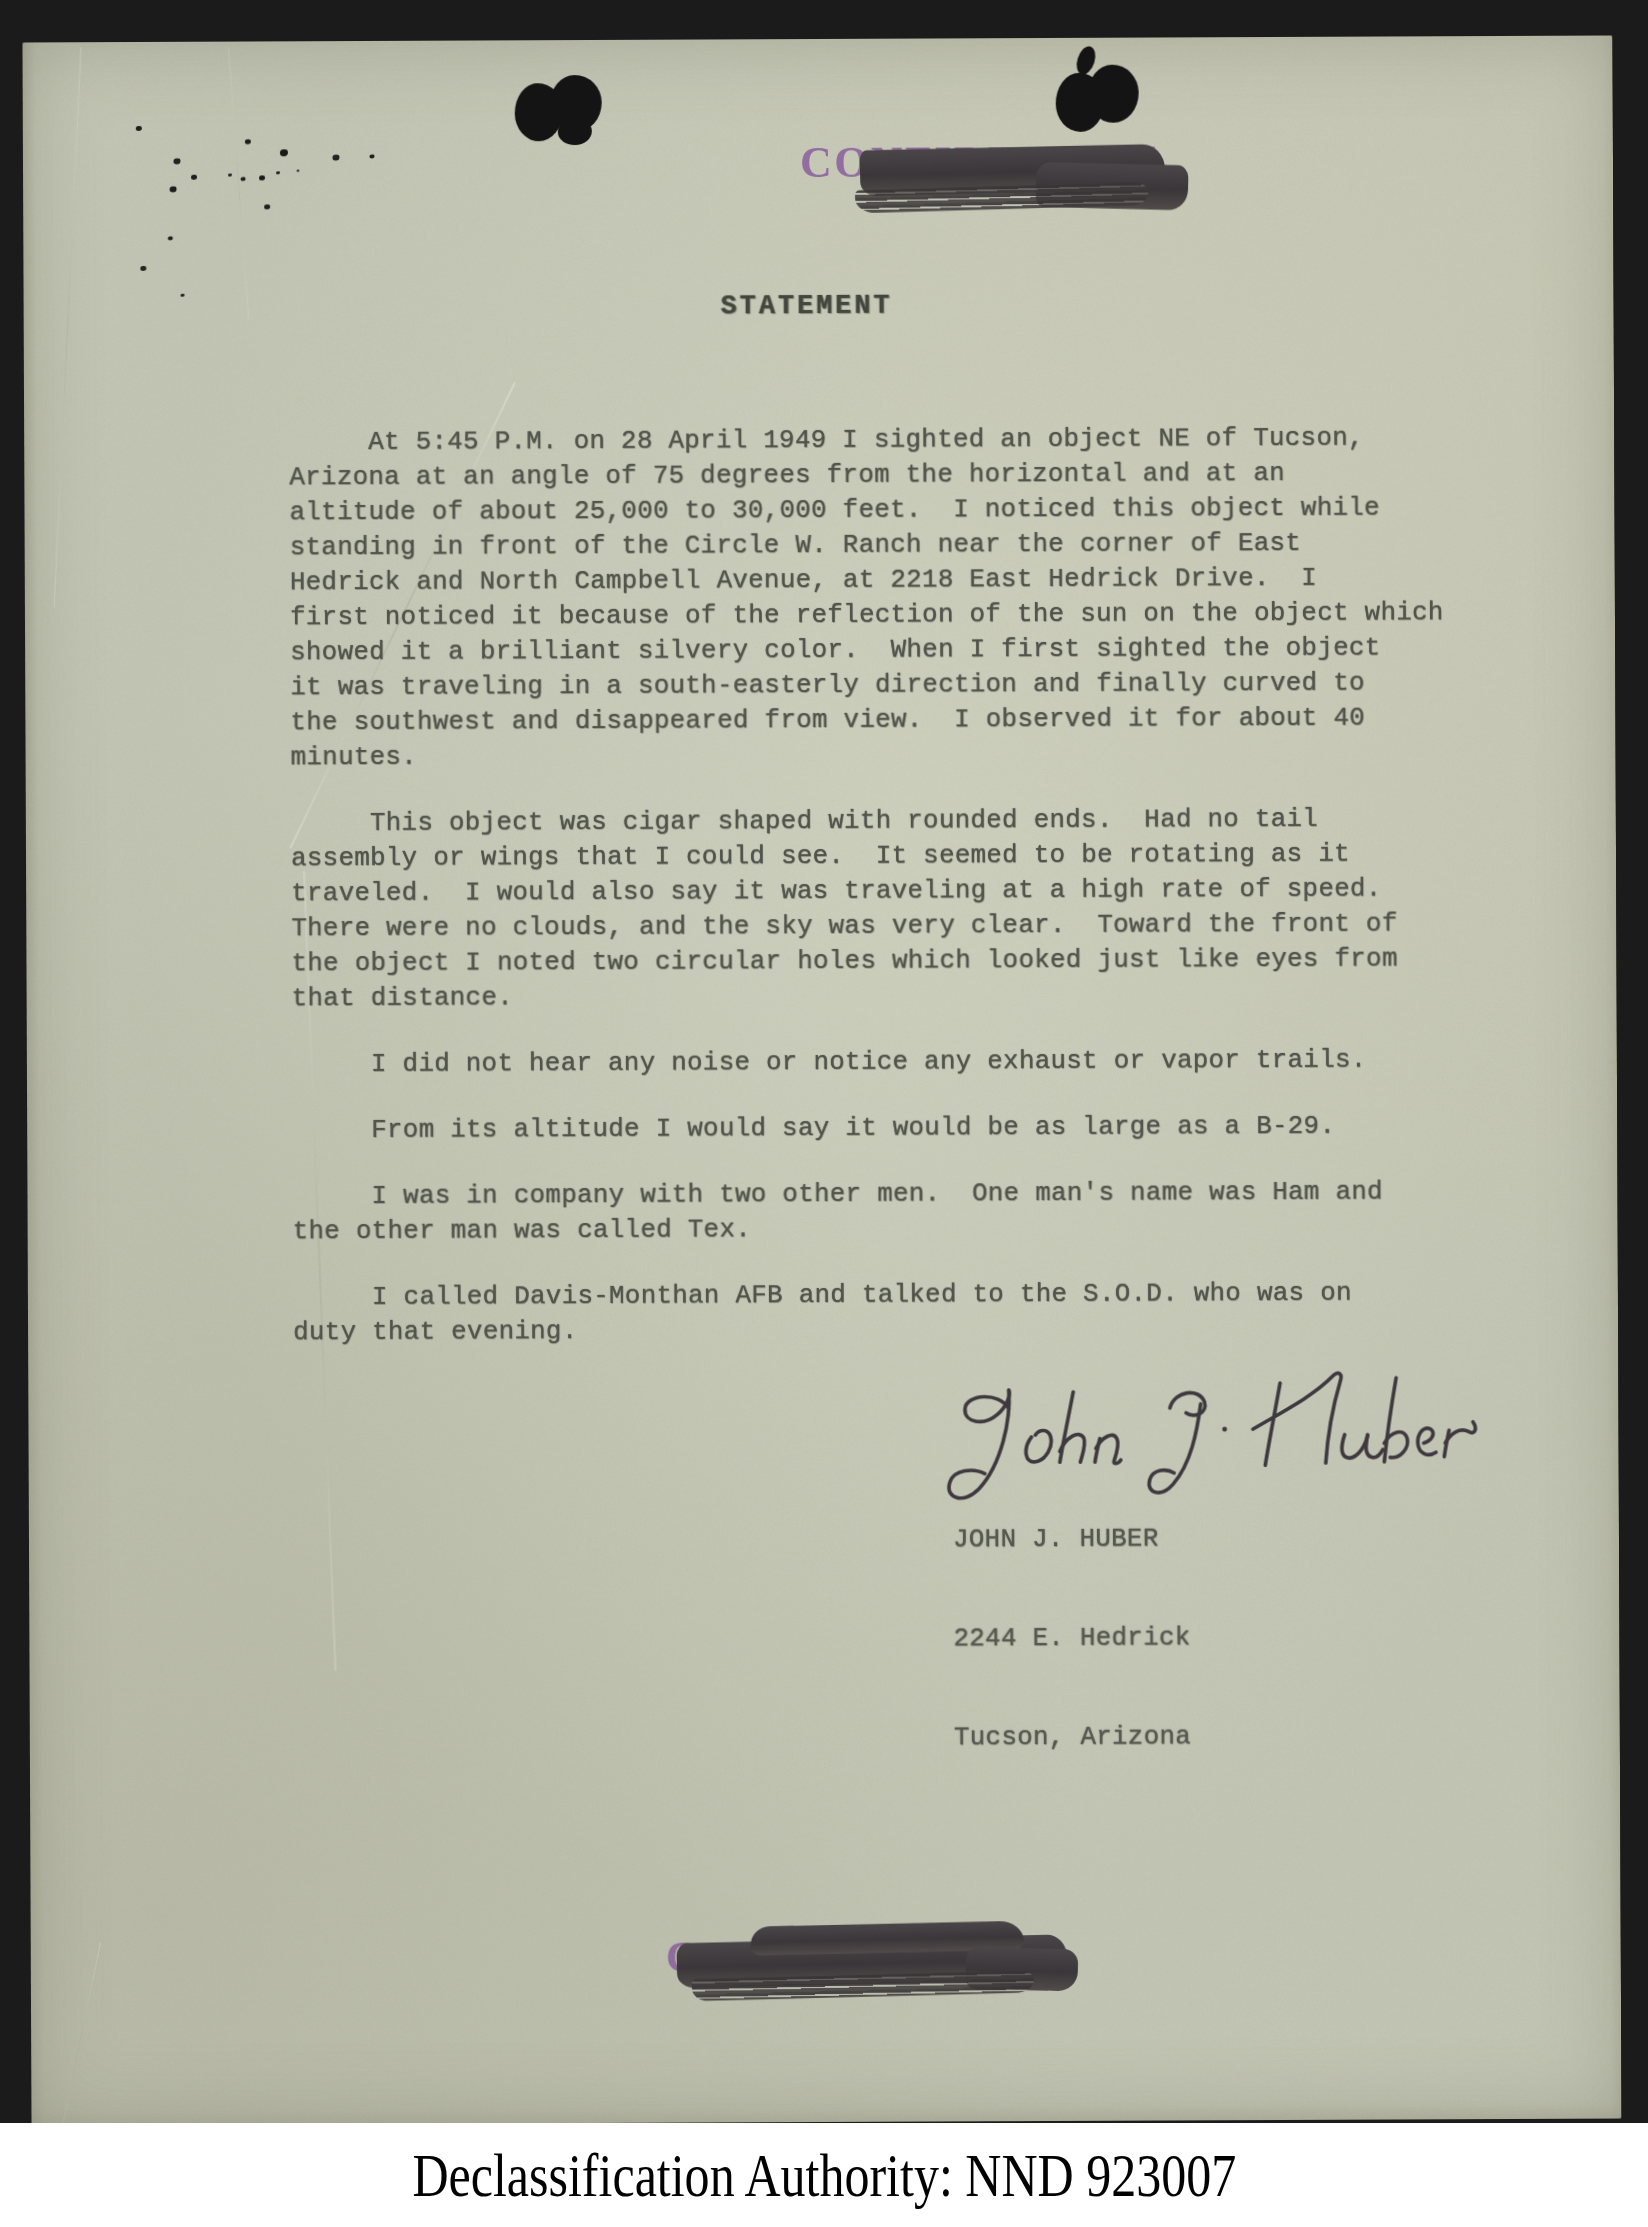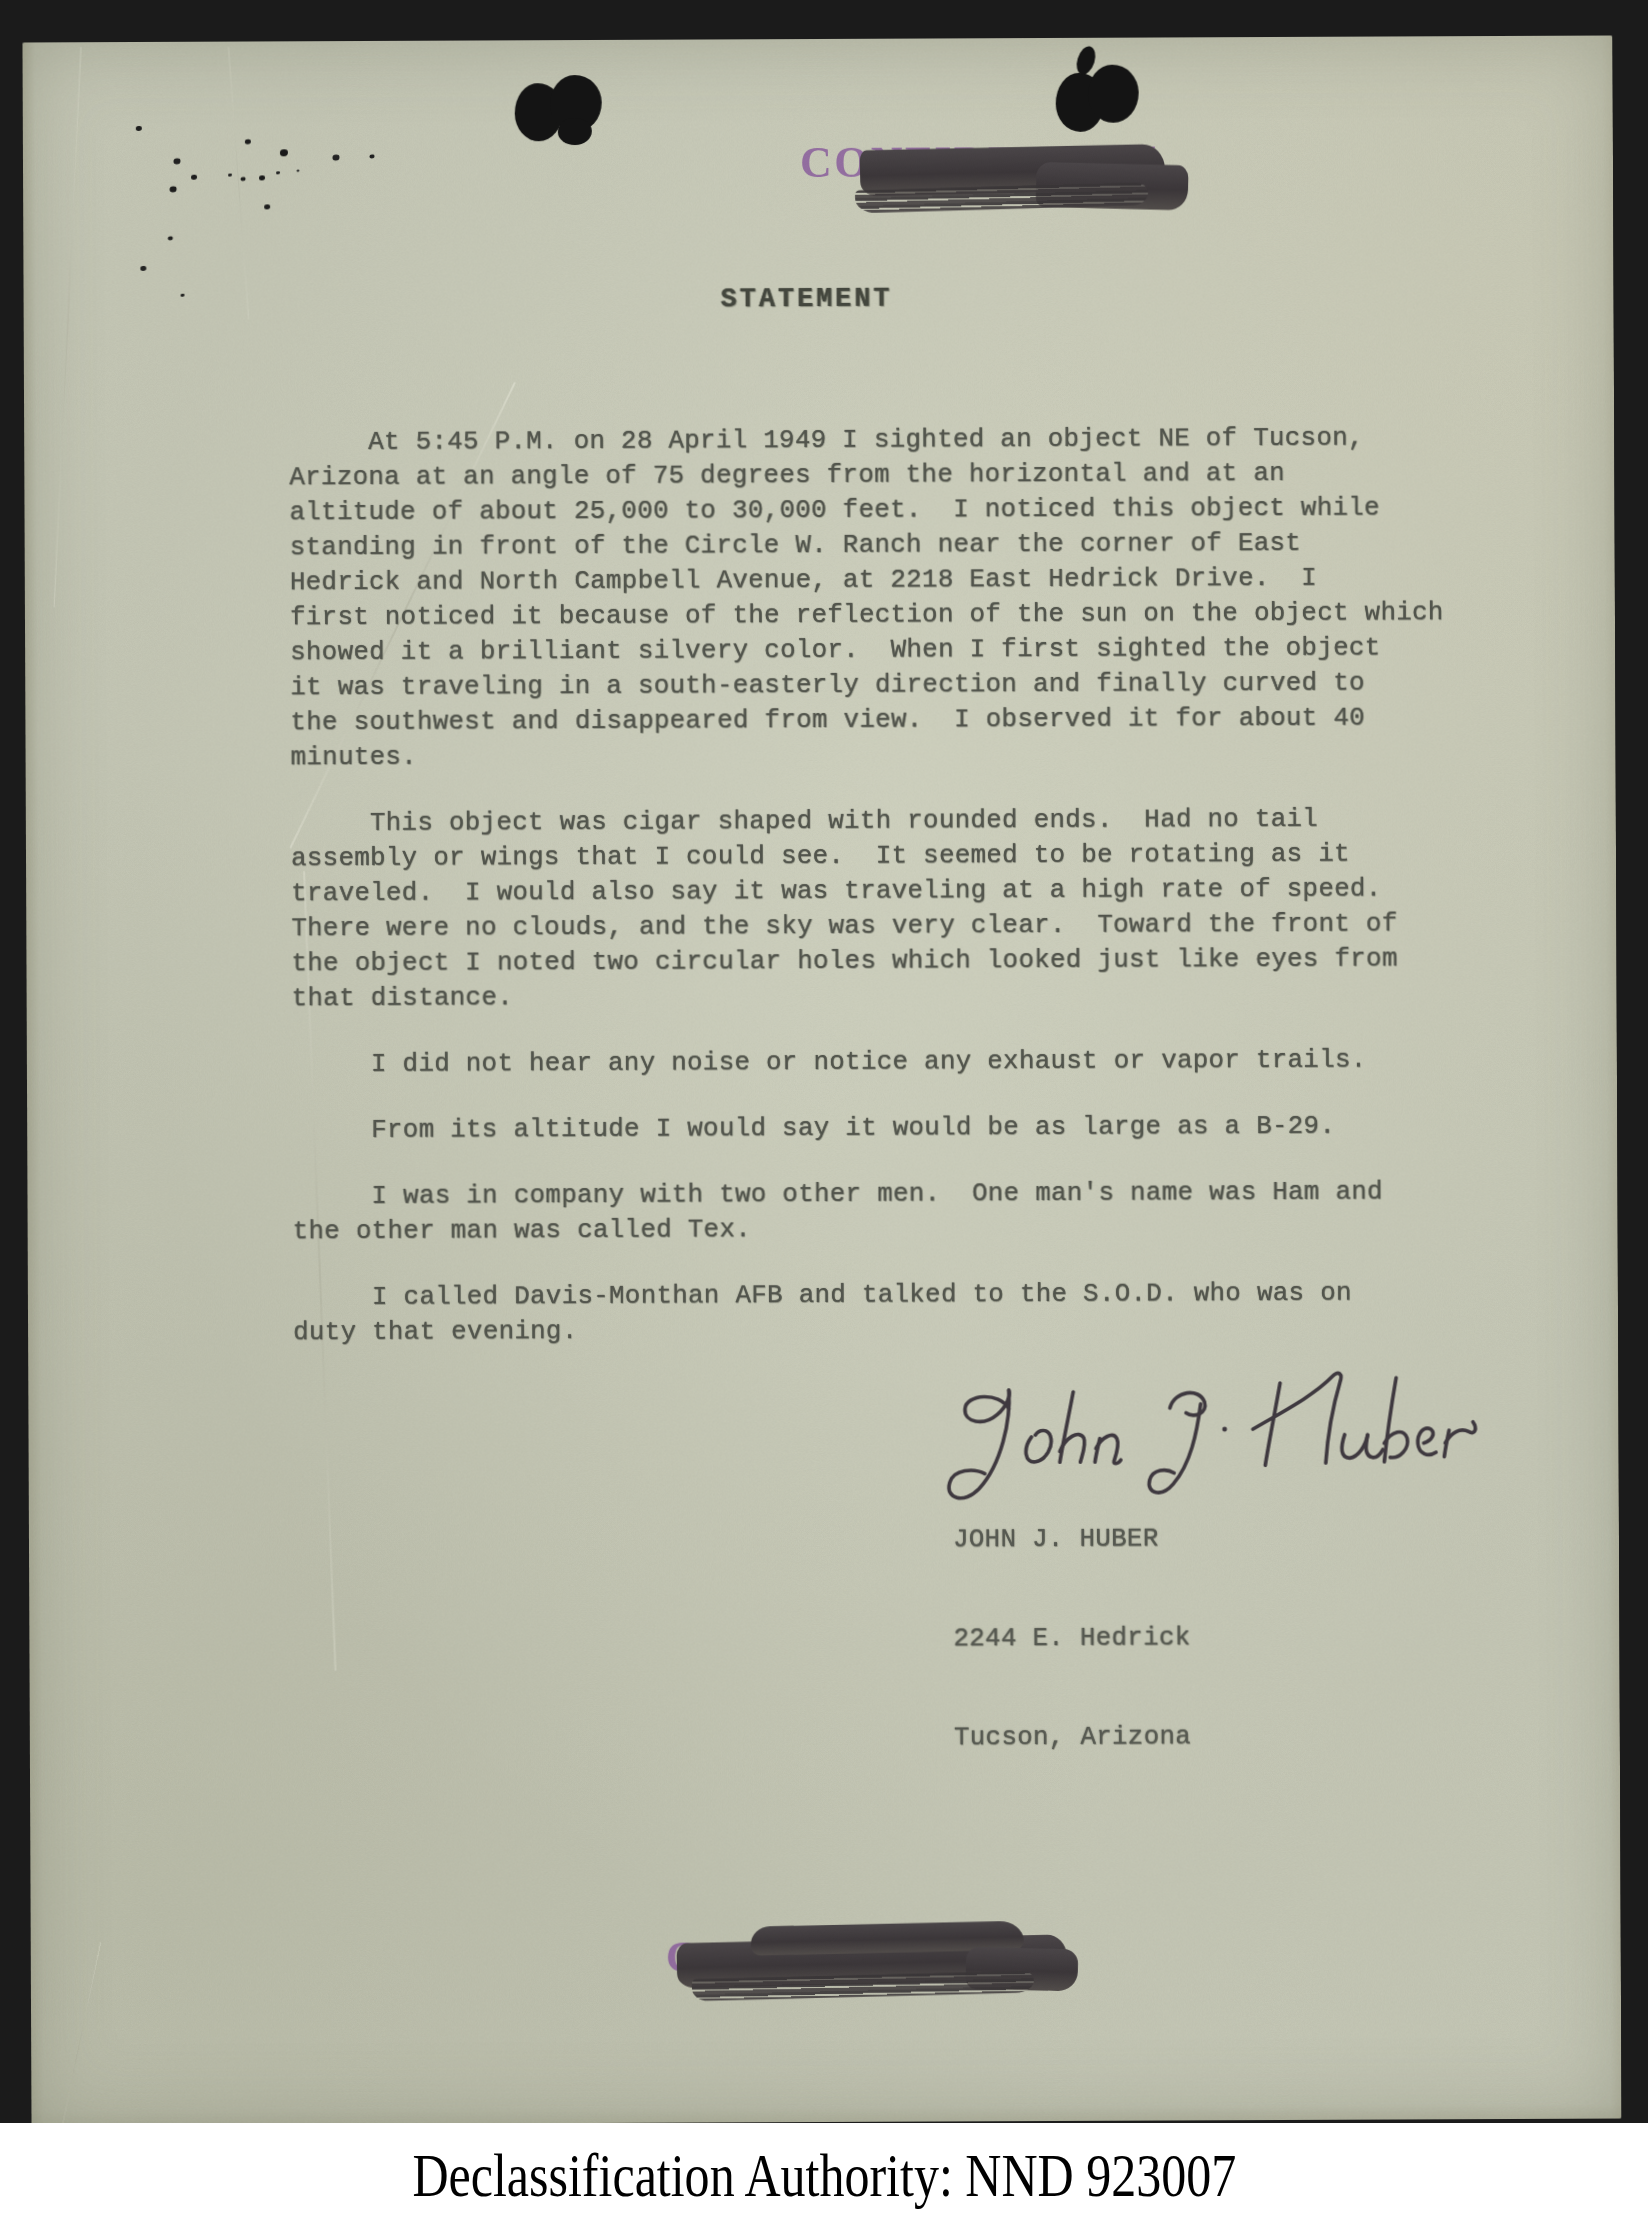--- a/index.html
+++ b/index.html
@@ -52,21 +52,21 @@
   .stamp-word{
     position:absolute;font-family:"Liberation Serif",serif;font-weight:bold;
     color:#8d60a0;letter-spacing:2.4px;opacity:.85;white-space:pre;
   }
   .redact{position:absolute;}
   .redact .stroke{position:absolute;background:linear-gradient(to bottom,#4c474a,#3c373a 55%,#534e4c);}
   .redact .streaks{position:absolute;background:repeating-linear-gradient(to bottom,rgba(58,54,56,.9) 0 2.9px,rgba(178,178,164,.28) 2.9px 4.4px,rgba(64,59,61,.85) 4.4px 7.8px);}
   
   .tw{font-family:"Liberation Mono","DejaVu Sans Mono",monospace;color:#53564e;}
   .title{
-    position:absolute;left:697px;top:245px;font-size:27px;font-weight:bold;
+    position:absolute;left:697px;top:252px;font-size:27px;font-weight:bold;
     letter-spacing:2.9px;color:#45483f;text-shadow:0 0 1px rgba(60,62,52,.9),1px 0.5px 1px rgba(60,62,52,.35);
     filter:blur(0.2px);
   }
   .body-text{
     position:absolute;left:265px;top:384px;width:1220px;
     font-size:26px;line-height:35px;letter-spacing:0.2px;
     text-shadow:0 0 1px rgba(70,72,62,.8),0.5px 0.5px 0.5px rgba(70,72,62,.3);
     filter:blur(0.3px);
   }
   .para{margin:0;}

